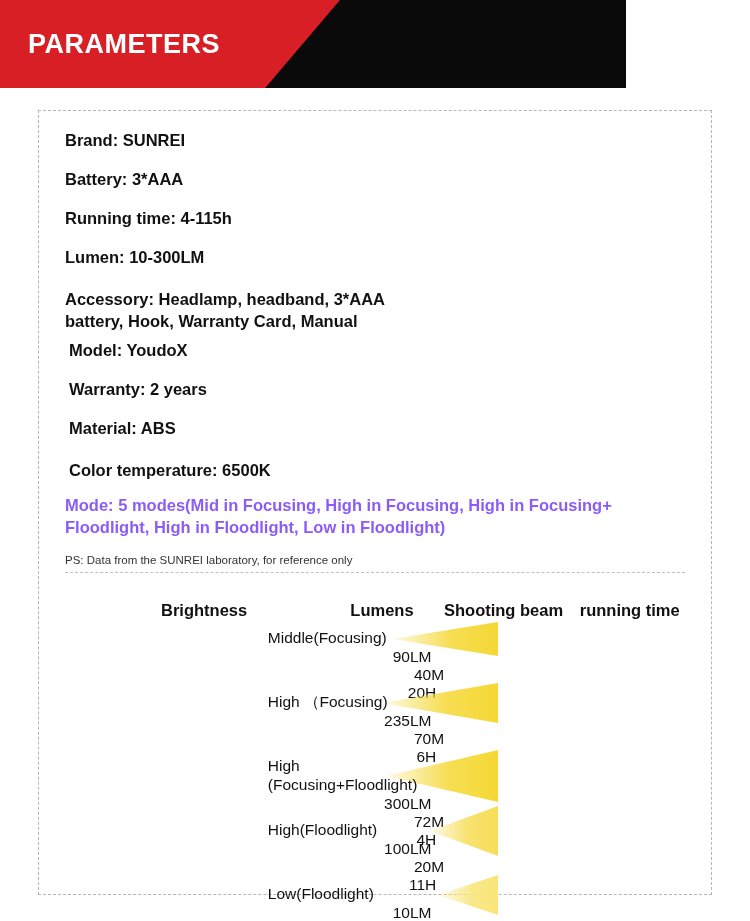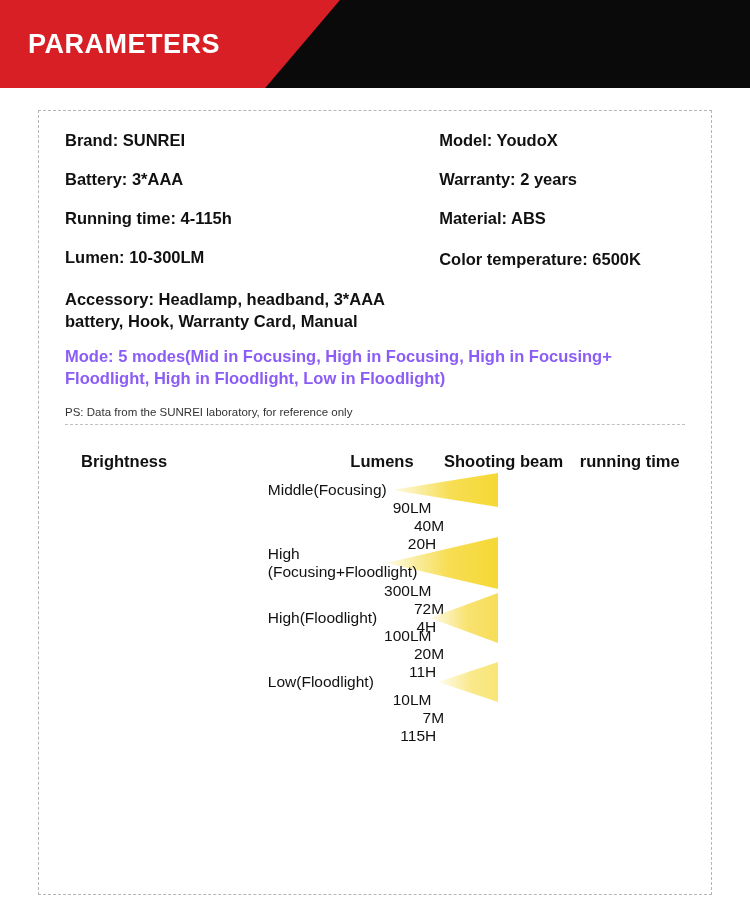--- a/index.html
+++ b/index.html
@@ -18,21 +18,21 @@
     position: relative;
     width: 750px;
     height: 921px;
     background: #ffffff;
     box-sizing: border-box;
   }
 
   
   .header {
     position: relative;
-    width: 750px;
+    width: 626px;
     height: 88px;
     background: #0a0a0a;
     overflow: hidden;
   }
   .header-red {
     position: absolute;
     left: 0;
     top: 0;
     width: 340px;
     height: 88px;
@@ -61,22 +61,21 @@
     box-sizing: border-box;
   }
 
   
   .specs {
     position: relative;
     padding: 20px 26px 0 26px;
   }
   .spec-grid {
     display: flex;
-    flex-direction: row;
-    gap: 39px;
+    flex-direction: column;
   }
   .spec-col-left { width: 57%; }
   .spec-col-right { width: 43%; }
   .spec-line {
     font-size: 16.5px;
     font-weight: bold;
     color: #111111;
     line-height: 1.1;
     margin-bottom: 21px;
     font-family: "Liberation Sans", sans-serif;
@@ -118,21 +117,21 @@
   .thead {
     height: 38px;
   }
   .th {
     font-size: 16.5px;
     font-weight: bold;
     color: #111111;
     text-align: center;
   }
   .th.first {
-    text-align: left;
+    text-align: center;
     padding-left: 20px;
   }
   .col-name  { width: 40.5%; }
   .col-lum   { width: 18%; }
   .col-beam  { width: 22%; }
   .col-time  { width: 19.5%; }
 
   .tbody-row {
     height: 64px;
     flex-direction: column;
@@ -221,20 +220,38 @@
                 </defs>
                 <polygon points="0,17 106,0 106,34" fill="url(#beamgrad0)"></polygon>
               </svg>
             </div>
             <div class="cell-val col-lum">90LM</div>
             <div class="cell-val col-beam">40M</div>
             <div class="cell-val col-time">20H</div>
           </div>
           <div class="trow tbody-row">
             <div class="cell-name col-name">
+              <span class="label">High （Focusing)</span>
+              <svg class="beam" width="116" height="40" viewBox="0 0 116 40">
+                <defs>
+                  <linearGradient id="beamgrad1" x1="0" y1="0" x2="1" y2="0">
+                    <stop offset="0%" stop-color="#f5d835" stop-opacity="0.12"></stop>
+                    <stop offset="55%" stop-color="#f5d835" stop-opacity="0.85"></stop>
+                    <stop offset="100%" stop-color="#f5d835" stop-opacity="1"></stop>
+                  </linearGradient>
+                </defs>
+                <polygon points="0,20 116,0 116,40" fill="url(#beamgrad1)"></polygon>
+              </svg>
+            </div>
+            <div class="cell-val col-lum">235LM</div>
+            <div class="cell-val col-beam">70M</div>
+            <div class="cell-val col-time">6H</div>
+          </div>
+          <div class="trow tbody-row">
+            <div class="cell-name col-name">
               <span class="label">High<br>(Focusing+Floodlight)</span>
               <svg class="beam" width="112" height="52" viewBox="0 0 112 52">
                 <defs>
                   <linearGradient id="beamgrad2" x1="0" y1="0" x2="1" y2="0">
                     <stop offset="0%" stop-color="#f5d835" stop-opacity="0.12"></stop>
                     <stop offset="55%" stop-color="#f5d835" stop-opacity="0.85"></stop>
                     <stop offset="100%" stop-color="#f5d835" stop-opacity="1"></stop>
                   </linearGradient>
                 </defs>
                 <polygon points="0,26 112,0 112,52" fill="url(#beamgrad2)"></polygon>

